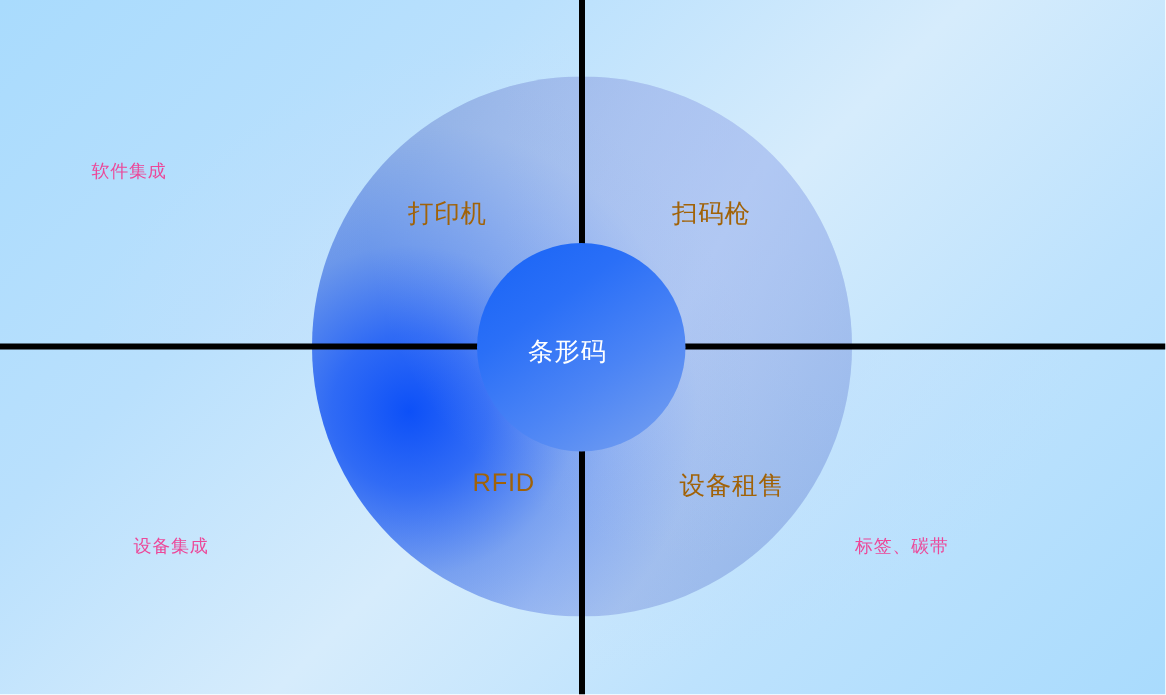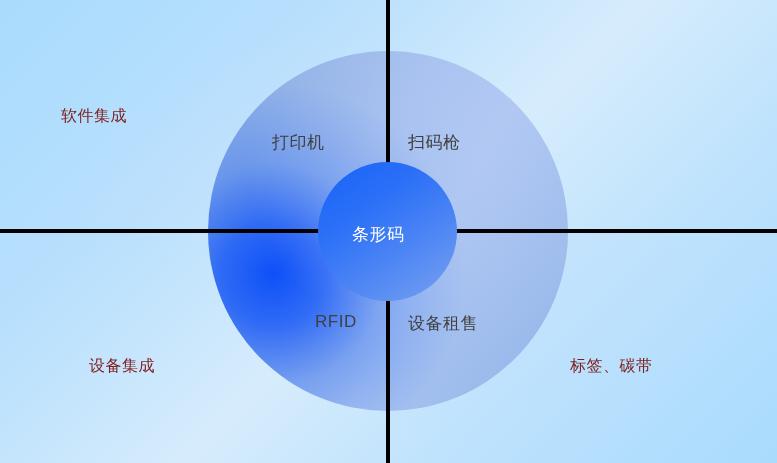--- a/index.html
+++ b/index.html
@@ -78,47 +78,47 @@
     z-index: 7;
   }
 
   
   .label {
     position: absolute;
     white-space: nowrap;
     z-index: 8;
   }
   .corner-label {
-    font-size: 16px;
-    color: #7f1d1d;
+    font-size: 12px;
+    color: #ec4899;
     letter-spacing: 0.5px;
   }
   .ring-label {
     font-size: 17px;
-    color: #404040;
+    color: #a16207;
     letter-spacing: 0.5px;
     z-index: 5;
   }
   .center-label {
     font-size: 17px;
     color: #ffffff;
     letter-spacing: 0.5px;
     z-index: 9;
   }
 
   
   .pos-sw-corner  { left: 61px;  top: 106px; }
   .pos-ne-corner  { left: 593px; top: 106px; }
   .pos-sw2-corner { left: 61px;  top: 356px; margin-left: 28px; }
   .pos-se-corner  { left: 570px; top: 356px; }
 
   .pos-printer    { left: 272px; top: 131px; }
-  .pos-scanner    { left: 408px; top: 131px; font-family: Liberation Serif, serif; }
+  .pos-scanner    { left: 448px; top: 131px; font-family: Liberation Serif, serif; }
   .pos-rfid       { left: 275px; top: 312px; margin-left: 40px; }
-  .pos-rental     { left: 408px; top: 312px; font-family: Liberation Serif, serif; }
+  .pos-rental     { left: 453px; top: 312px; font-family: Liberation Serif, serif; }
 
   .pos-center     { left: 352px; top: 223px; text-align: center; }
 </style>
 </head>
 <body>
 
 <div id="stage">
 
   <div class="bg-base"></div>
   <div class="bg-tint-tl"></div>

